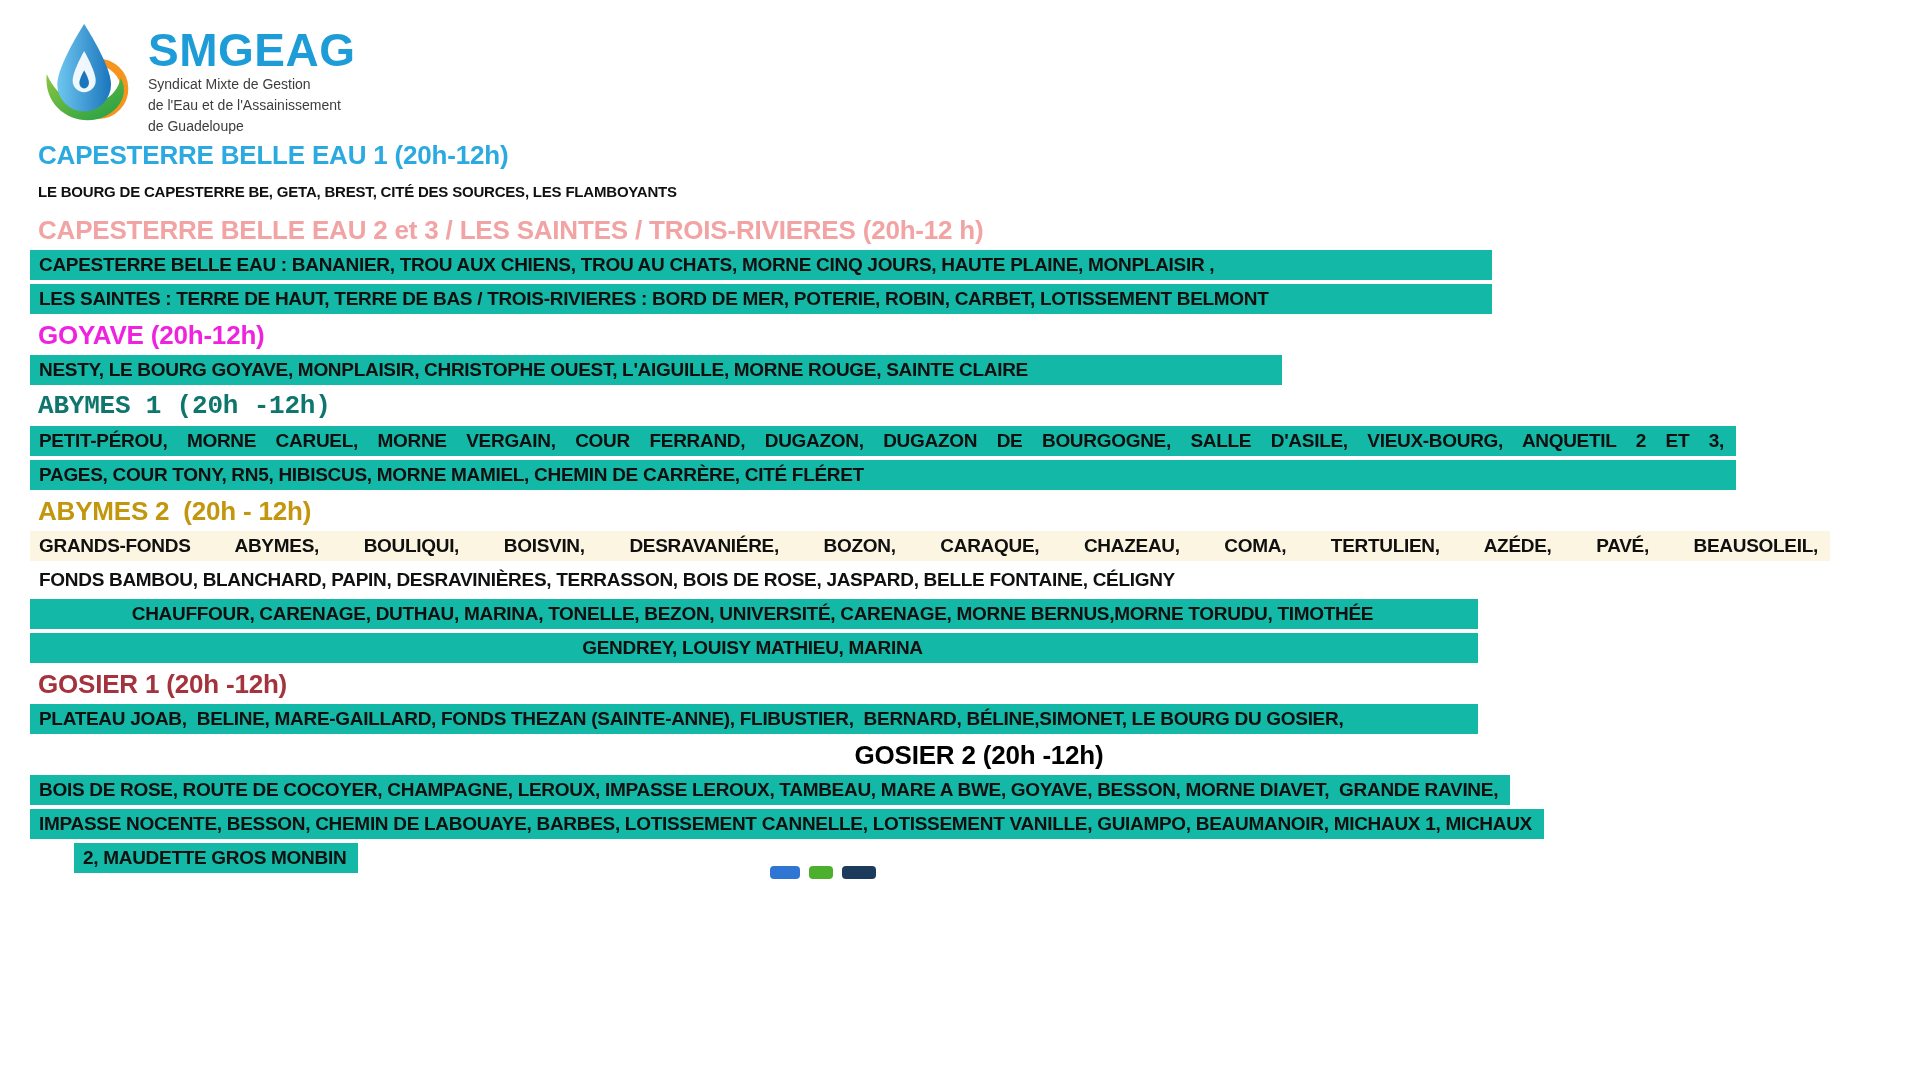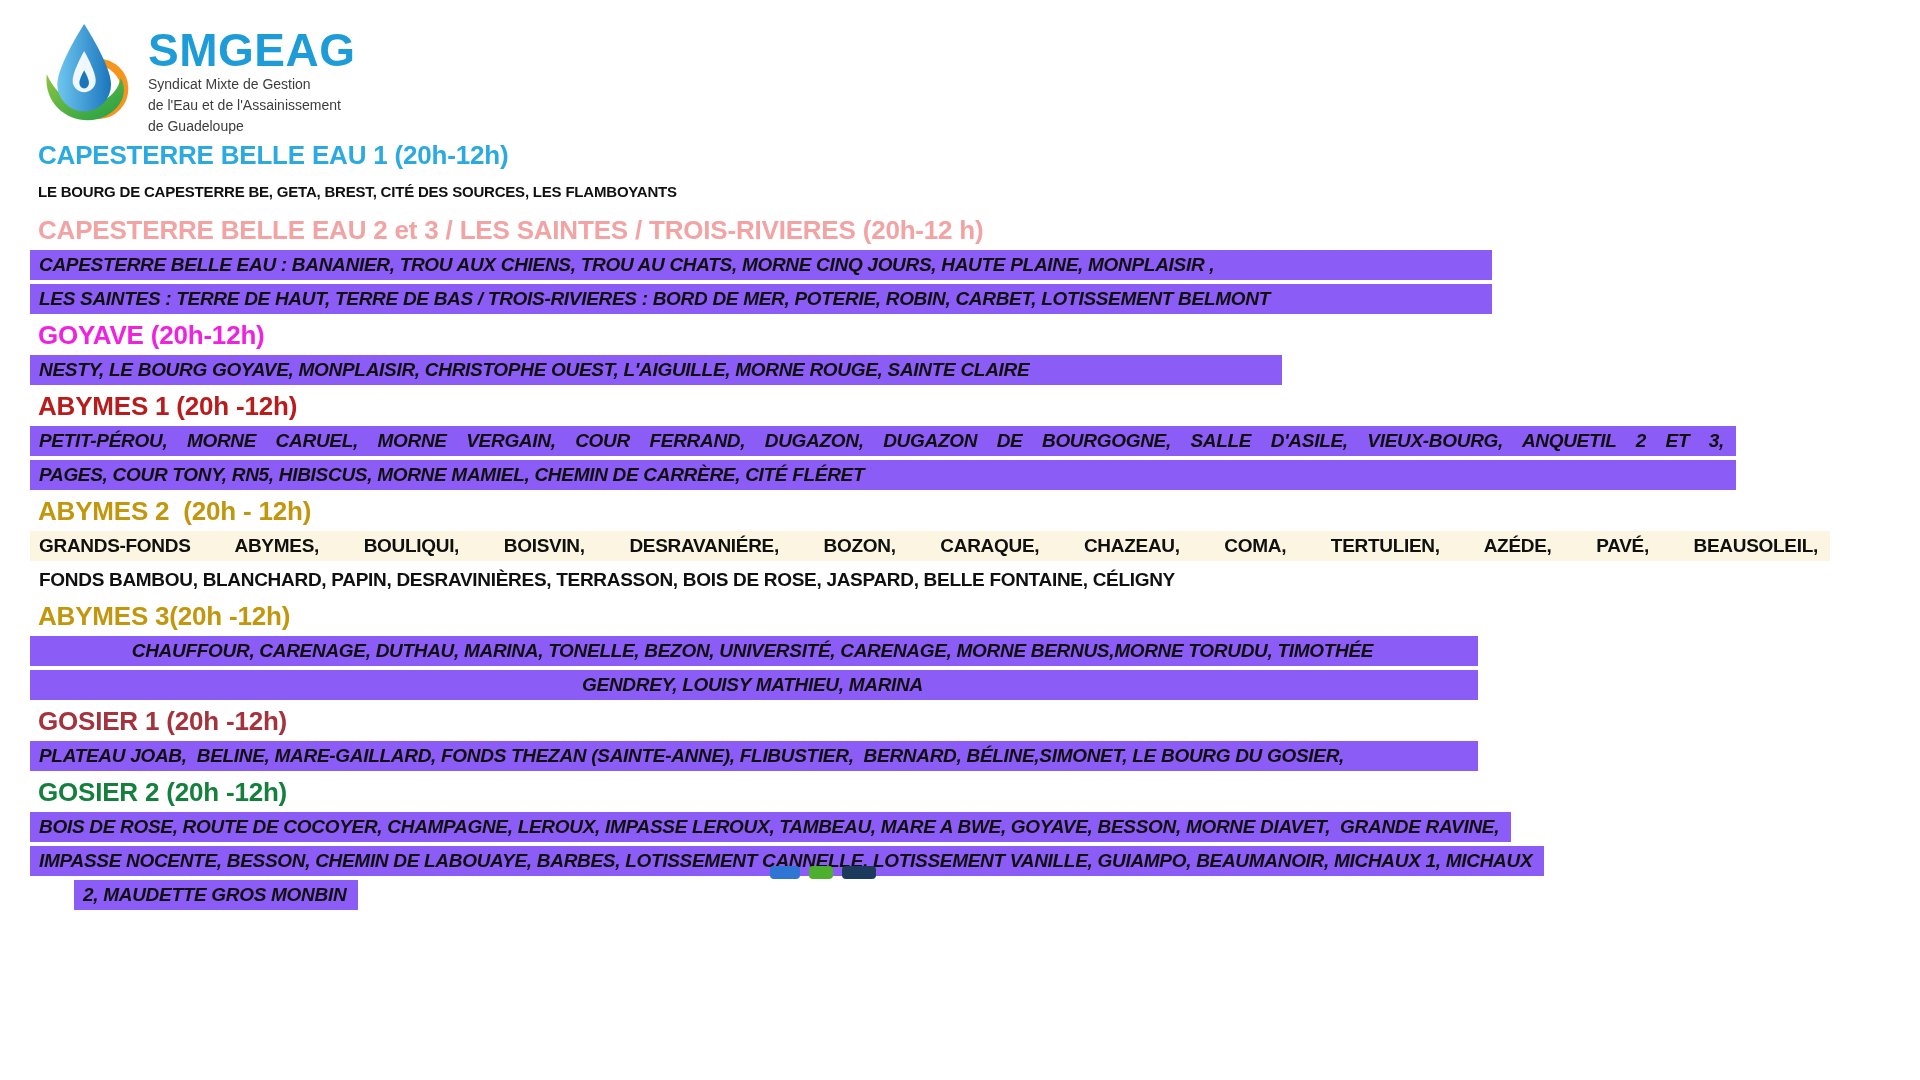--- a/index.html
+++ b/index.html
@@ -20,21 +20,21 @@
   .heading{
     font-size:26px;line-height:29px;font-weight:700;letter-spacing:-0.2px;
     margin:7px 0 5px 0;padding-left:8px;white-space:pre;
   }
   .line{
     display:block;width:fit-content;white-space:pre;
     font-size:19px;line-height:23px;font-weight:700;color:#101010;
     letter-spacing:-0.3px;
     padding:3px 12px 4px 9px;margin:0 0 4px 0;box-sizing:border-box;
   }
-  .hl-gray{background:#8b5cf6;font-style:italic;}
+  .hl-gray{background:#14b8a6;}
   .hl-cream{background:#FBF5E2;}
   .hl-none{background:transparent;}
   .stretch{white-space:normal;text-align:justify;text-align-last:justify;}
 
   
   #sec-cap1 .line{font-size:15px;line-height:27px;letter-spacing:-0.2px;padding-left:8px;}
   #sec-cap23 .line{min-width:1462px;}
   #sec-goyave .line{min-width:1252px;}
   #sec-abymes1 .line{min-width:1706px;}
   #sec-abymes1 .line-1{width:1706px;}
@@ -94,40 +94,39 @@
       <section id="sec-cap23">
         <div class="heading" style="color: rgb(242, 163, 164);">CAPESTERRE BELLE EAU 2 et 3 / LES SAINTES / TROIS-RIVIERES (20h-12 h)</div>
         <div class="line line-1 hl-gray">CAPESTERRE BELLE EAU : BANANIER, TROU AUX CHIENS, TROU AU CHATS, MORNE CINQ JOURS, HAUTE PLAINE, MONPLAISIR ,</div>
         <div class="line line-2 hl-gray">LES SAINTES : TERRE DE HAUT, TERRE DE BAS / TROIS-RIVIERES : BORD DE MER, POTERIE, ROBIN, CARBET, LOTISSEMENT BELMONT</div>
       </section>
       <section id="sec-goyave">
         <div class="heading" style="color: rgb(239, 35, 223);">GOYAVE (20h-12h)</div>
         <div class="line line-1 hl-gray">NESTY, LE BOURG GOYAVE, MONPLAISIR, CHRISTOPHE OUEST, L'AIGUILLE, MORNE ROUGE, SAINTE CLAIRE</div>
       </section>
       <section id="sec-abymes1">
-        <div class="heading" style="color: #b91c1c;">ABYMES 1 (20h -12h)</div>
+        <div class="heading" style="color: #0f766e; font-family: Liberation Mono, monospace;">ABYMES 1 (20h -12h)</div>
         <div class="line line-1 hl-gray stretch">PETIT-PÉROU, MORNE CARUEL, MORNE VERGAIN, COUR FERRAND, DUGAZON, DUGAZON DE BOURGOGNE, SALLE D'ASILE, VIEUX-BOURG, ANQUETIL 2 ET 3,</div>
         <div class="line line-2 hl-gray">PAGES, COUR TONY, RN5, HIBISCUS, MORNE MAMIEL, CHEMIN DE CARRÈRE, CITÉ FLÉRET</div>
       </section>
       <section id="sec-abymes2">
         <div class="heading" style="color: rgb(194, 151, 14);">ABYMES 2  (20h - 12h)</div>
         <div class="line line-1 hl-cream stretch">GRANDS-FONDS ABYMES, BOULIQUI, BOISVIN, DESRAVANIÉRE, BOZON, CARAQUE, CHAZEAU, COMA, TERTULIEN, AZÉDE, PAVÉ, BEAUSOLEIL,</div>
         <div class="line line-2 hl-none">FONDS BAMBOU, BLANCHARD, PAPIN, DESRAVINIÈRES, TERRASSON, BOIS DE ROSE, JASPARD, BELLE FONTAINE, CÉLIGNY</div>
       </section>
       <section id="sec-abymes3">
-        <div class="heading" style="color: rgb(194, 151, 14);">ABYMES 3(20h -12h)</div>
         <div class="line line-1 hl-gray">CHAUFFOUR, CARENAGE, DUTHAU, MARINA, TONELLE, BEZON, UNIVERSITÉ, CARENAGE, MORNE BERNUS,MORNE TORUDU, TIMOTHÉE</div>
         <div class="line line-2 hl-gray">GENDREY, LOUISY MATHIEU, MARINA</div>
       </section>
       <section id="sec-gosier1">
         <div class="heading" style="color: rgb(164, 51, 61);">GOSIER 1 (20h -12h)</div>
         <div class="line line-2 hl-gray">PLATEAU JOAB,  BELINE, MARE-GAILLARD, FONDS THEZAN (SAINTE-ANNE), FLIBUSTIER,  BERNARD, BÉLINE,SIMONET, LE BOURG DU GOSIER,</div>
       </section>
       <section id="sec-gosier2">
-        <div class="heading" style="color: #15803d;">GOSIER 2 (20h -12h)</div>
+        <div class="heading" style="color: #000000; text-align: center;">GOSIER 2 (20h -12h)</div>
         <div class="line line-1 hl-gray">BOIS DE ROSE, ROUTE DE COCOYER, CHAMPAGNE, LEROUX, IMPASSE LEROUX, TAMBEAU, MARE A BWE, GOYAVE, BESSON, MORNE DIAVET,  GRANDE RAVINE,</div>
         <div class="line line-2 hl-gray">IMPASSE NOCENTE, BESSON, CHEMIN DE LABOUAYE, BARBES, LOTISSEMENT CANNELLE, LOTISSEMENT VANILLE, GUIAMPO, BEAUMANOIR, MICHAUX 1, MICHAUX</div>
         <div class="line line-3 hl-gray">2, MAUDETTE GROS MONBIN</div>
       </section>
     </div>
 
   <div id="footer-marks">
     <span class="mark mark-1" style="background: rgb(46, 117, 212);"></span>
     <span class="mark mark-2" style="background: rgb(76, 175, 46);"></span>
     <span class="mark mark-3" style="background: rgb(27, 58, 92);"></span>

